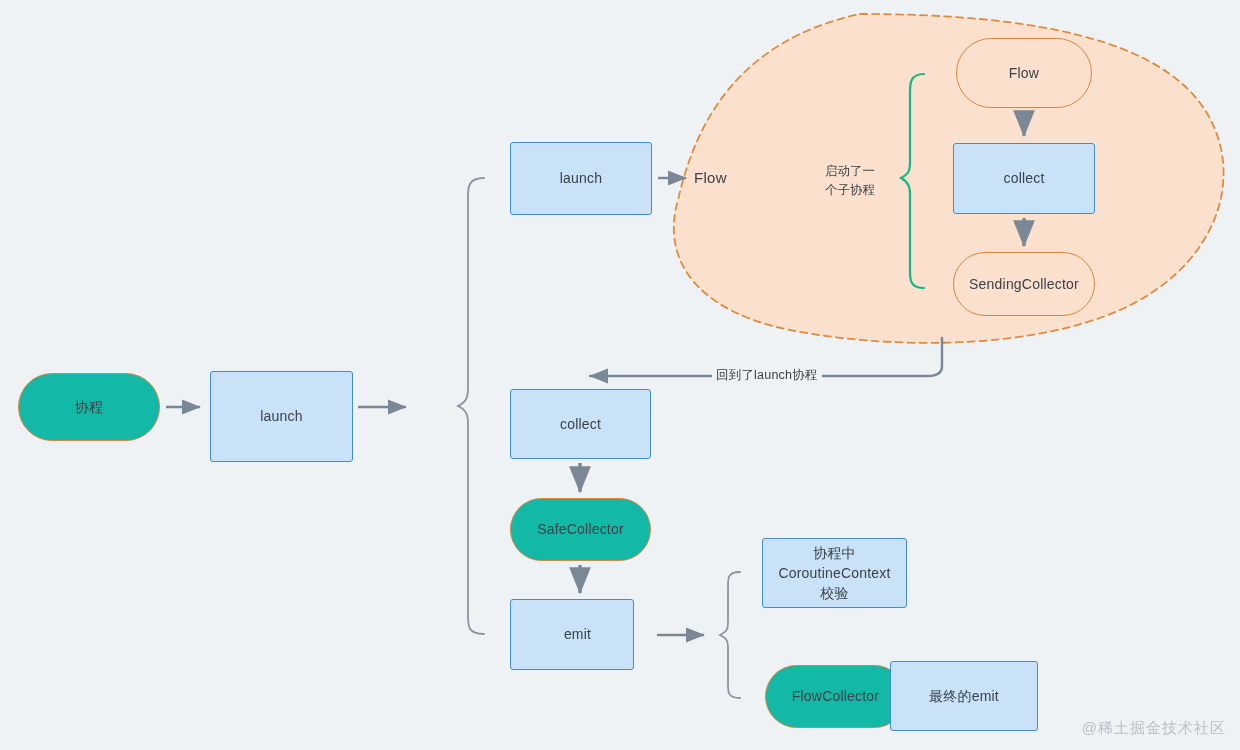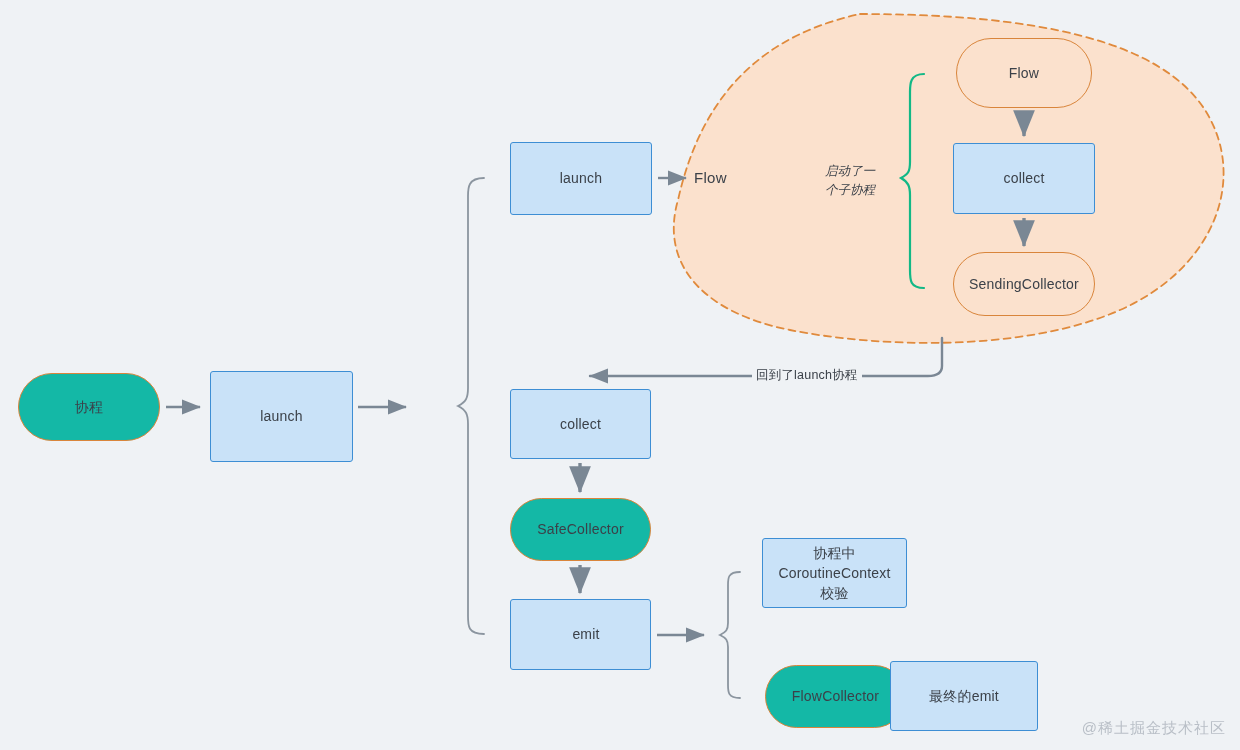--- a/index.html
+++ b/index.html
@@ -59,30 +59,28 @@
     white-space: nowrap;
   }
   .edge-label {
     position: absolute;
     color: #3b4149;
     font-size: 12.5px;
     letter-spacing: .2px;
     white-space: nowrap;
     background: #eff2f5;
     padding: 0 4px;
-    margin-left: 40px;
   }
   .brace-label {
     position: absolute;
     color: #3b4149;
     font-size: 12.5px;
     line-height: 1.5;
     text-align: left;
     white-space: pre-line;
-    font-style: italic;
   }
   .watermark {
     position: absolute;
     right: 14px;
     bottom: 12px;
     color: #b9bfc7;
     font-size: 15px;
     letter-spacing: 1px;
     white-space: nowrap;
   }
@@ -186,21 +184,21 @@
   <div class="edge-label" style="left:712px; top:367px;">回到了launch协程</div>
 
   <div class="node rect" style="left:510px; top:389px; width:141px; height:70px;">
     <span>collect</span>
   </div>
 
   <div class="node pill" style="left:510px; top:498px; width:141px; height:63px;">
     <span>SafeCollector</span>
   </div>
 
-  <div class="node rect" style="left:510px; top:599px; width:141px; height:71px;padding-left:11px;">
+  <div class="node rect" style="left:510px; top:599px; width:124px; height:71px;padding-left:11px;">
     <span>emit</span>
   </div>
 
   <div class="node rect" style="left:762px; top:538px; width:145px; height:70px; padding:0 24px;">
     <span>协程中CoroutineContext校验</span>
   </div>
 
   <div class="node pill" style="left:765px; top:665px; width:141px; height:63px;text-align:center;">
     <span>FlowCollector</span>
   </div>

